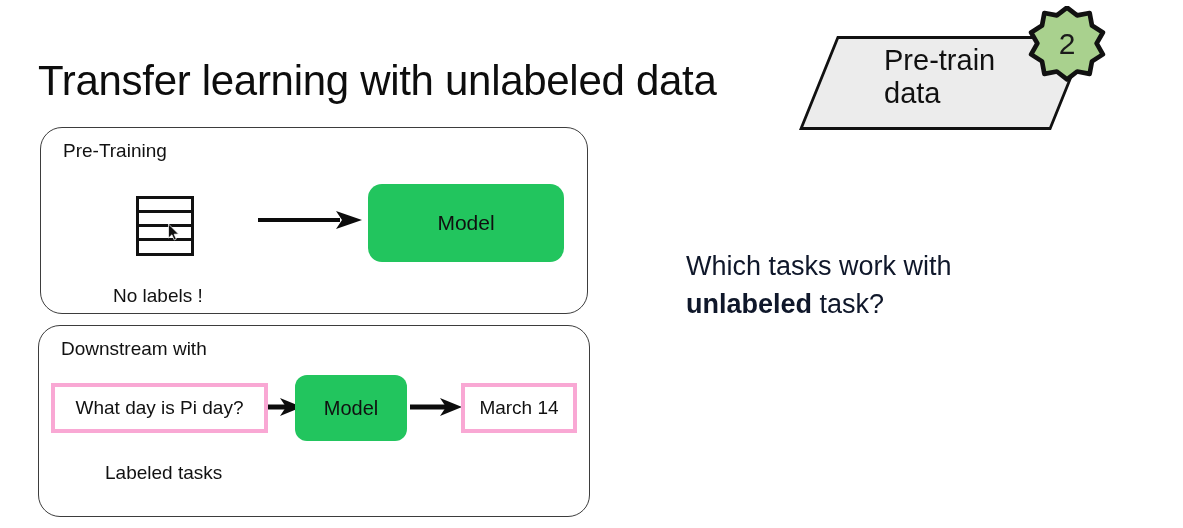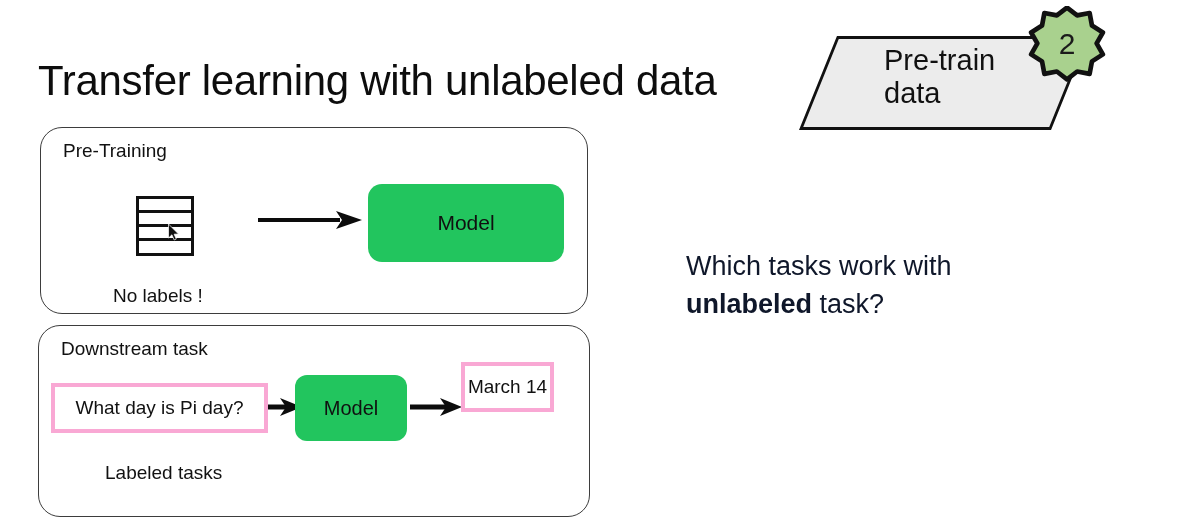--- a/index.html
+++ b/index.html
@@ -191,21 +191,21 @@
     border: 4px solid #f9a8d4;
     display: flex;
     align-items: center;
     justify-content: center;
     font-size: 19px;
     color: #111111;
     box-sizing: border-box;
     white-space: nowrap;
   }
   #box-question { left: 51px;  top: 383px; width: 217px; height: 50px; }
-  #box-answer   { left: 461px; top: 362px; width: 93px; height: 50px; }
+  #box-answer   { left: 461px; top: 383px; width: 116px; height: 50px; }
 
   
   .question {
     position: absolute;
     left: 686px;
     top: 247px;
     width: 380px;
     font-size: 27px;
     line-height: 38px;
     color: #0f172a;
@@ -251,21 +251,21 @@
   <svg class="arrow" id="arrow-pretrain" viewBox="0 0 104 22">
     <line x1="0" y1="11" x2="82" y2="11" stroke="#0c0c0c" stroke-width="4"></line>
     <polygon points="78,2 104,11 78,20 84,11" fill="#0c0c0c"></polygon>
   </svg>
 
   <div class="model-box" id="model-pretraining">Model</div>
 
   <div class="caption" id="caption-no-labels">No labels !</div>
 
   <div class="card" id="card-downstream">
-    <div class="card-label">Downstream task</div>
+    <div class="card-label">Downstream with</div>
   </div>
 
   <div class="text-box" id="box-question">What day is Pi day?</div>
 
   <svg class="arrow" id="arrow-down-1" viewBox="0 0 34 22">
     <line x1="0" y1="11" x2="18" y2="11" stroke="#0c0c0c" stroke-width="5"></line>
     <polygon points="12,2 34,11 12,20 18,11" fill="#0c0c0c"></polygon>
   </svg>
 
   <div class="model-box" id="model-downstream">Model</div>

